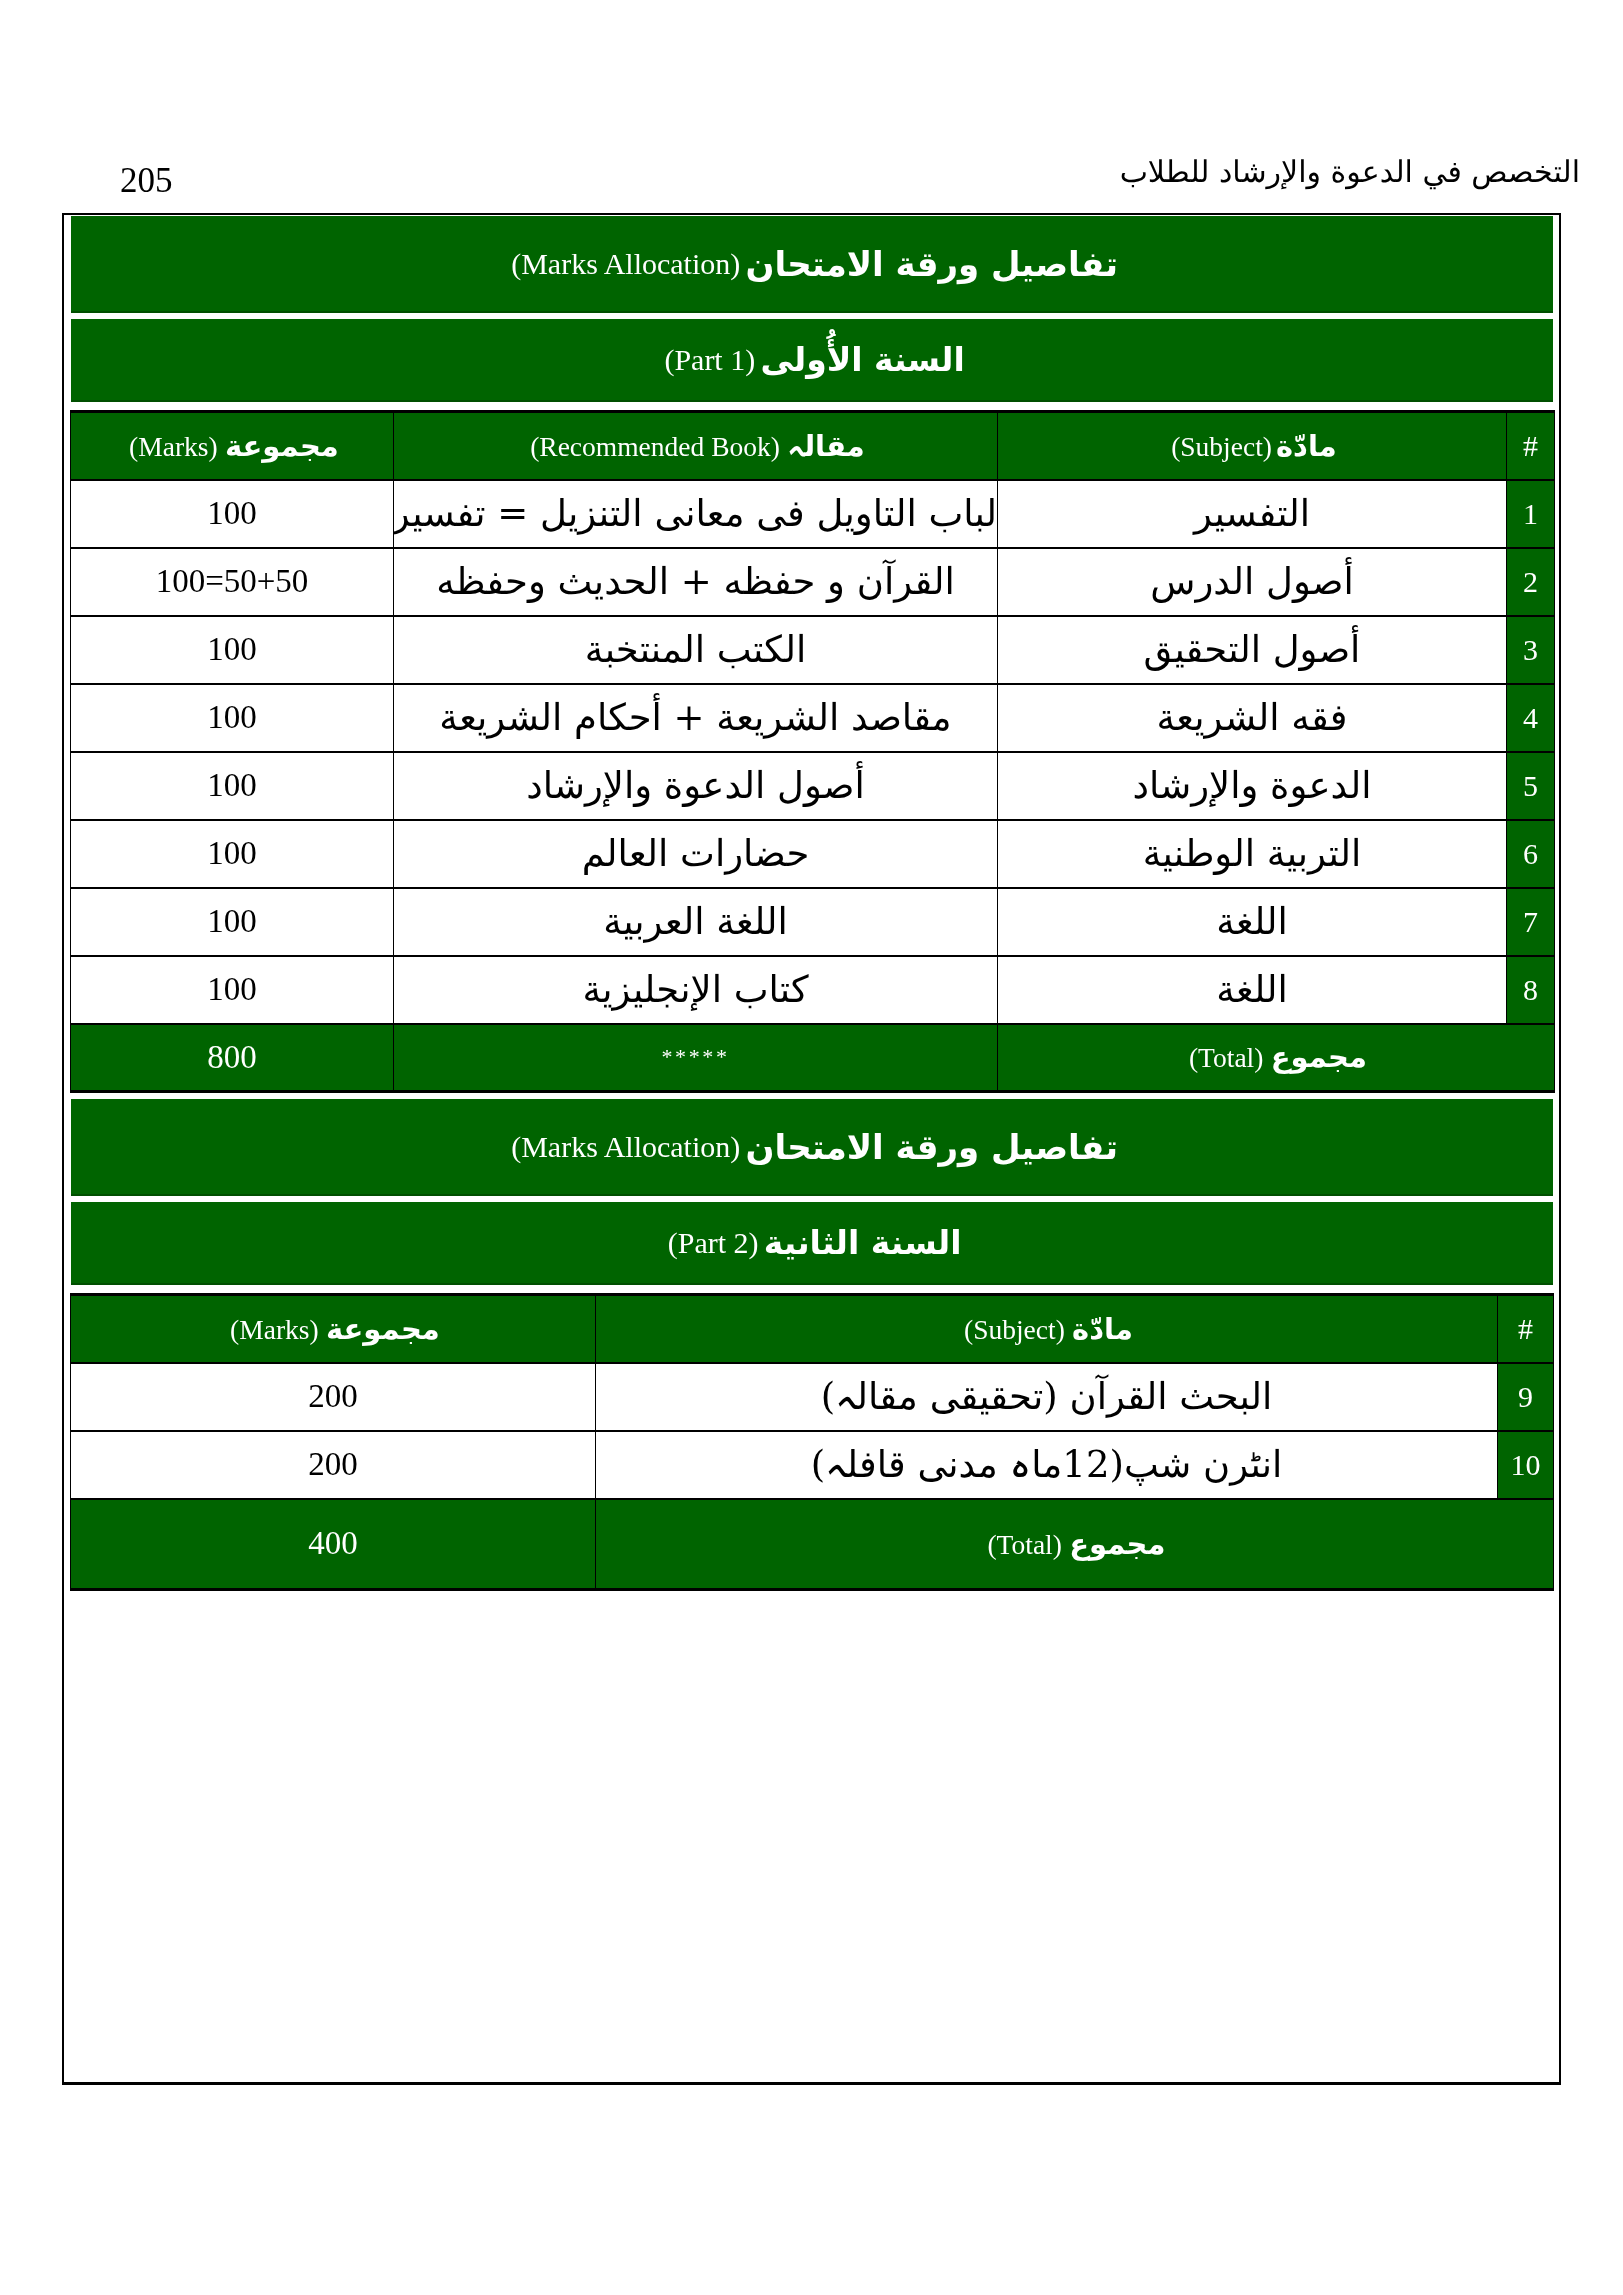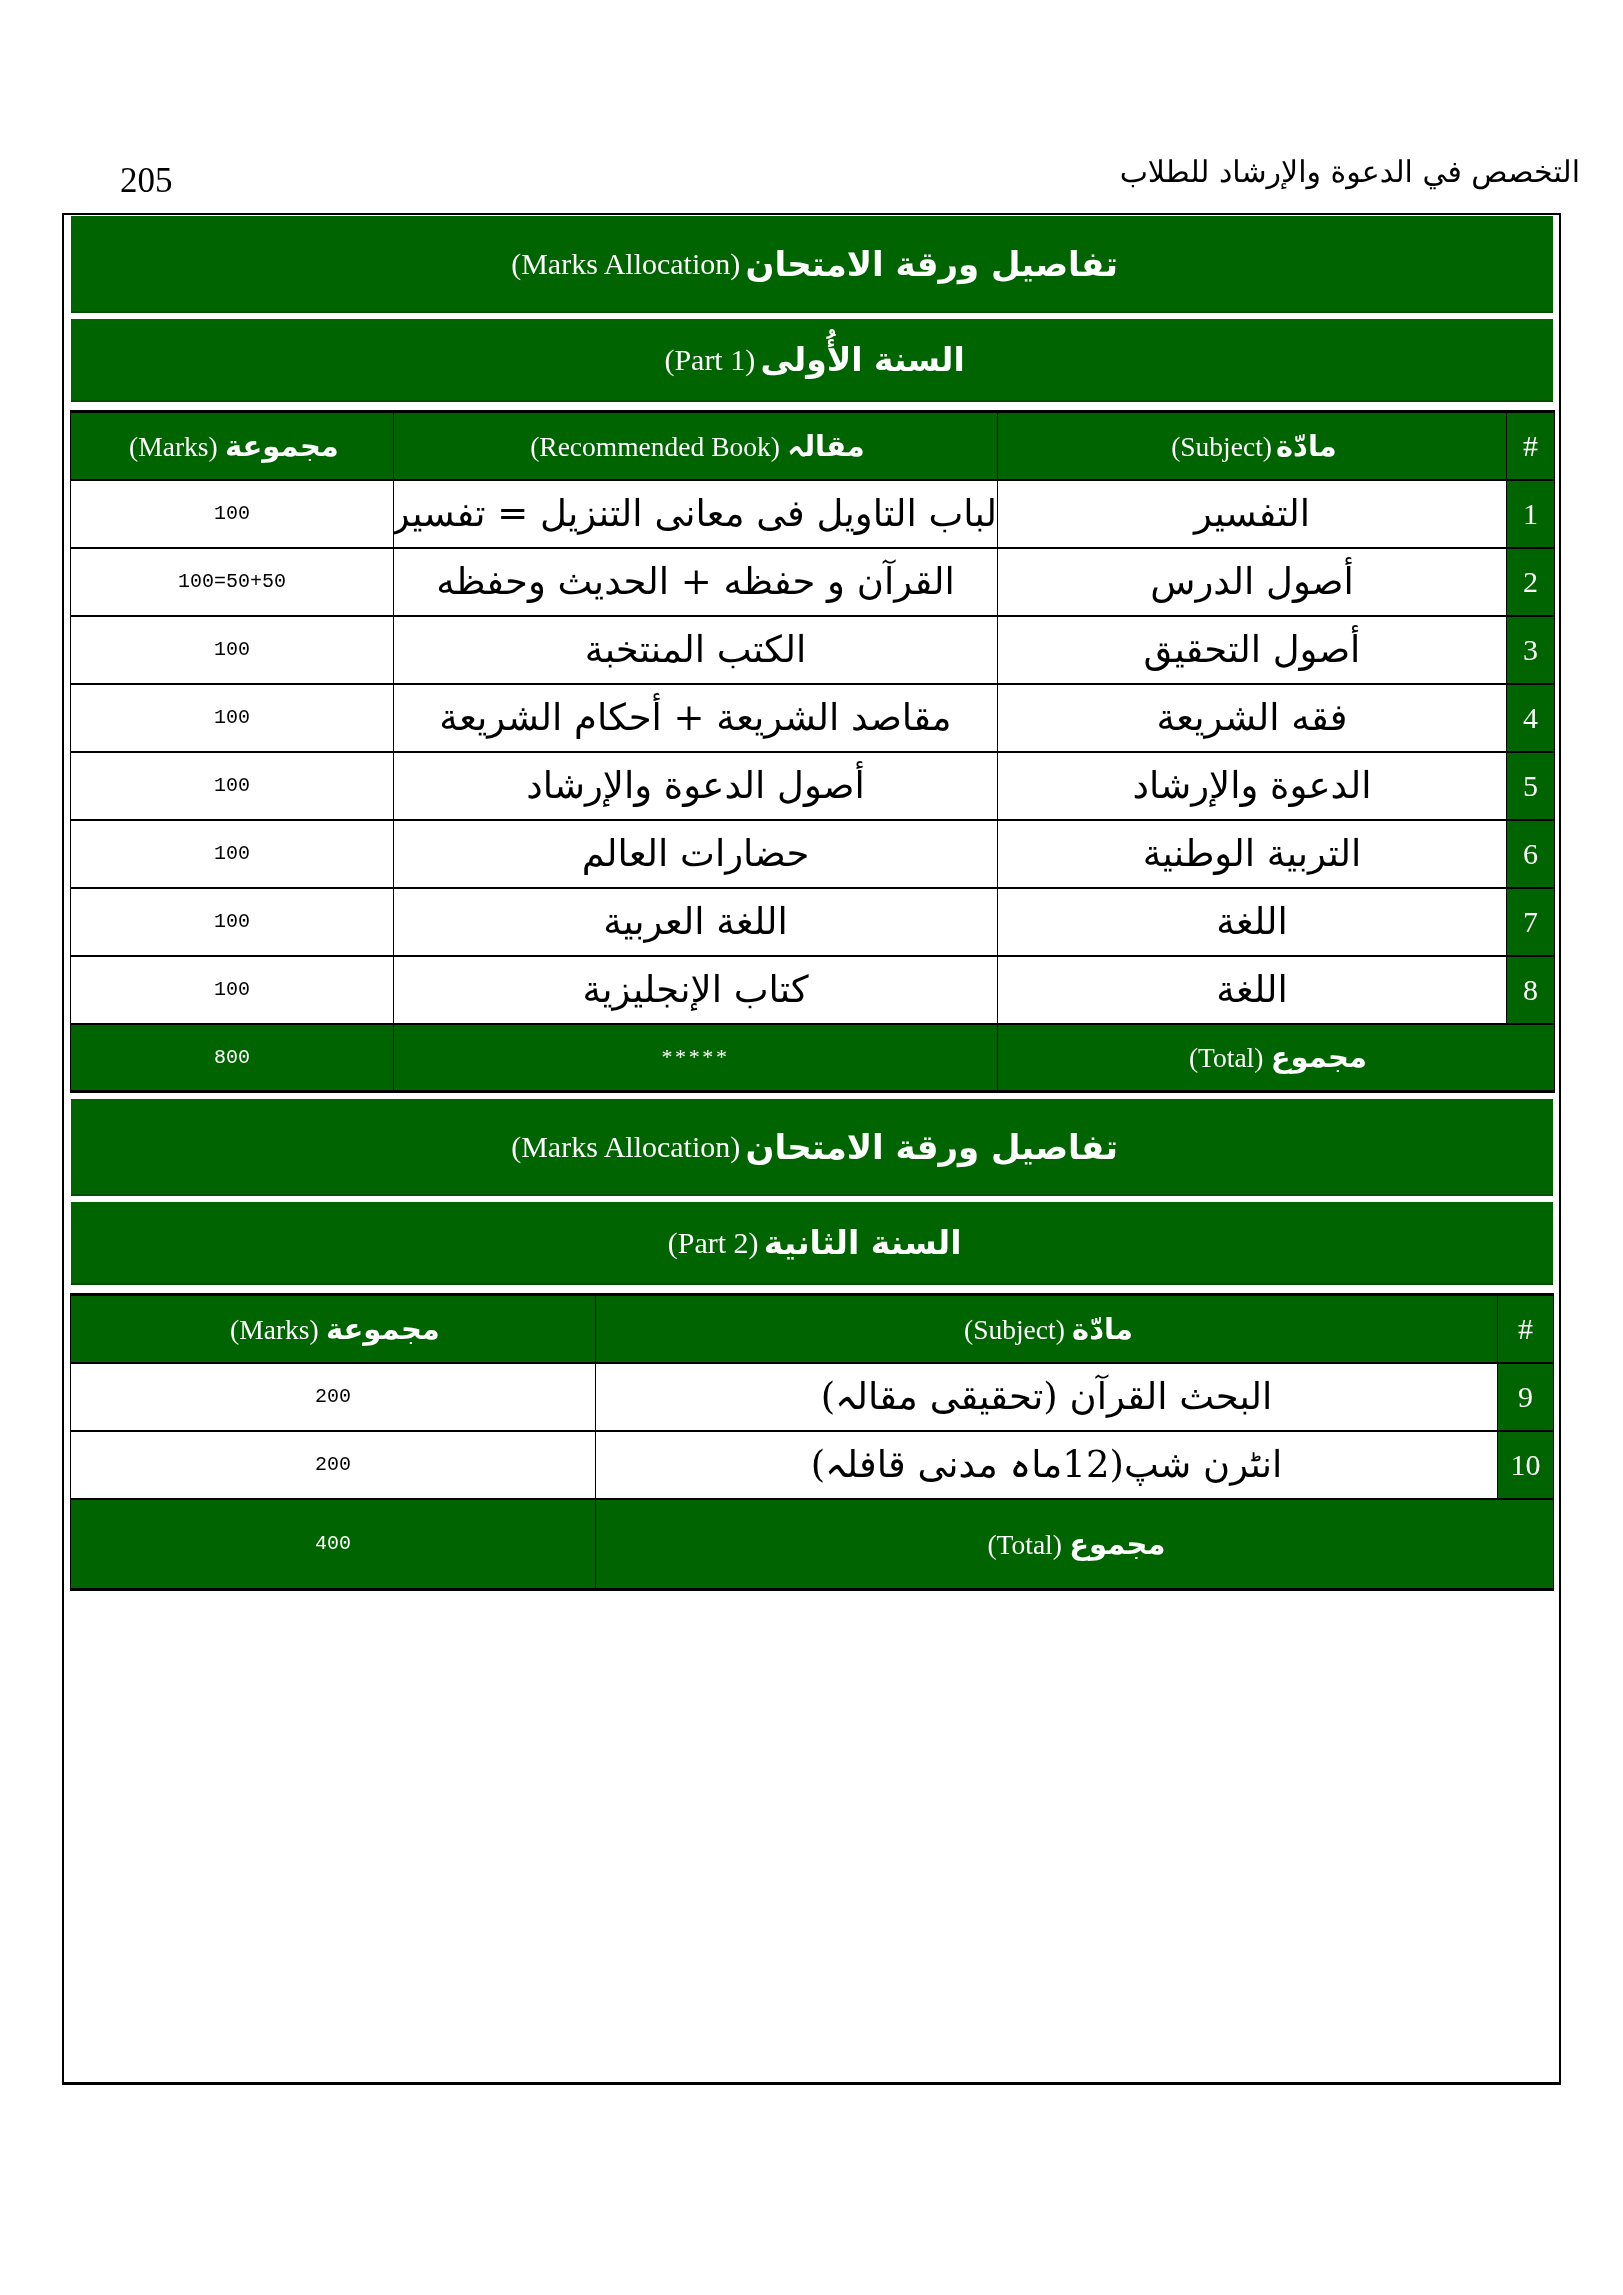--- a/index.html
+++ b/index.html
@@ -39,21 +39,21 @@
   table.marks td, table.marks th {
     border: 1.3px solid #000; text-align: center; vertical-align: middle;
     font-weight: normal; overflow: hidden; white-space: nowrap;
   }
   table.marks tr { height: 68px; }
   table.marks tr.body-row td { border-top: 2.6px solid #000; }
   .hdr { background: #006400; color: #fff; }
   .hdr .ar { font-family: "DejaVu Sans", sans-serif; font-weight: bold; font-size: 29px; }
   .hdr .en { font-family: "Liberation Serif", serif; font-size: 27.5px; margin: 0 3.9px; }
   .num-cell { background: #006400; color: #fff; font-family: "Liberation Serif", serif; font-size: 30px; }
-  .mark-cell { font-family: Liberation Mono, monospace; font-size: 20px; color: #000; }
+  .mark-cell { font-family: Liberation Serif, serif; font-size: 33px; color: #000; }
   .ar-cell { font-family: "DejaVu Serif", serif; font-size: 37px; direction: rtl; color: #000; }
   .total-row td { background: #006400; color: #fff; }
   .total-row .mark-cell { color: #fff; margin-top: 19px; }
   .stars { font-family: "Liberation Serif", serif; font-size: 22px; letter-spacing: 2.6px; }
   .cell-inner { direction: rtl; display: inline-block; }
 </style>
 </head>
 <body>
 
 <div class="page-number">205</div>

